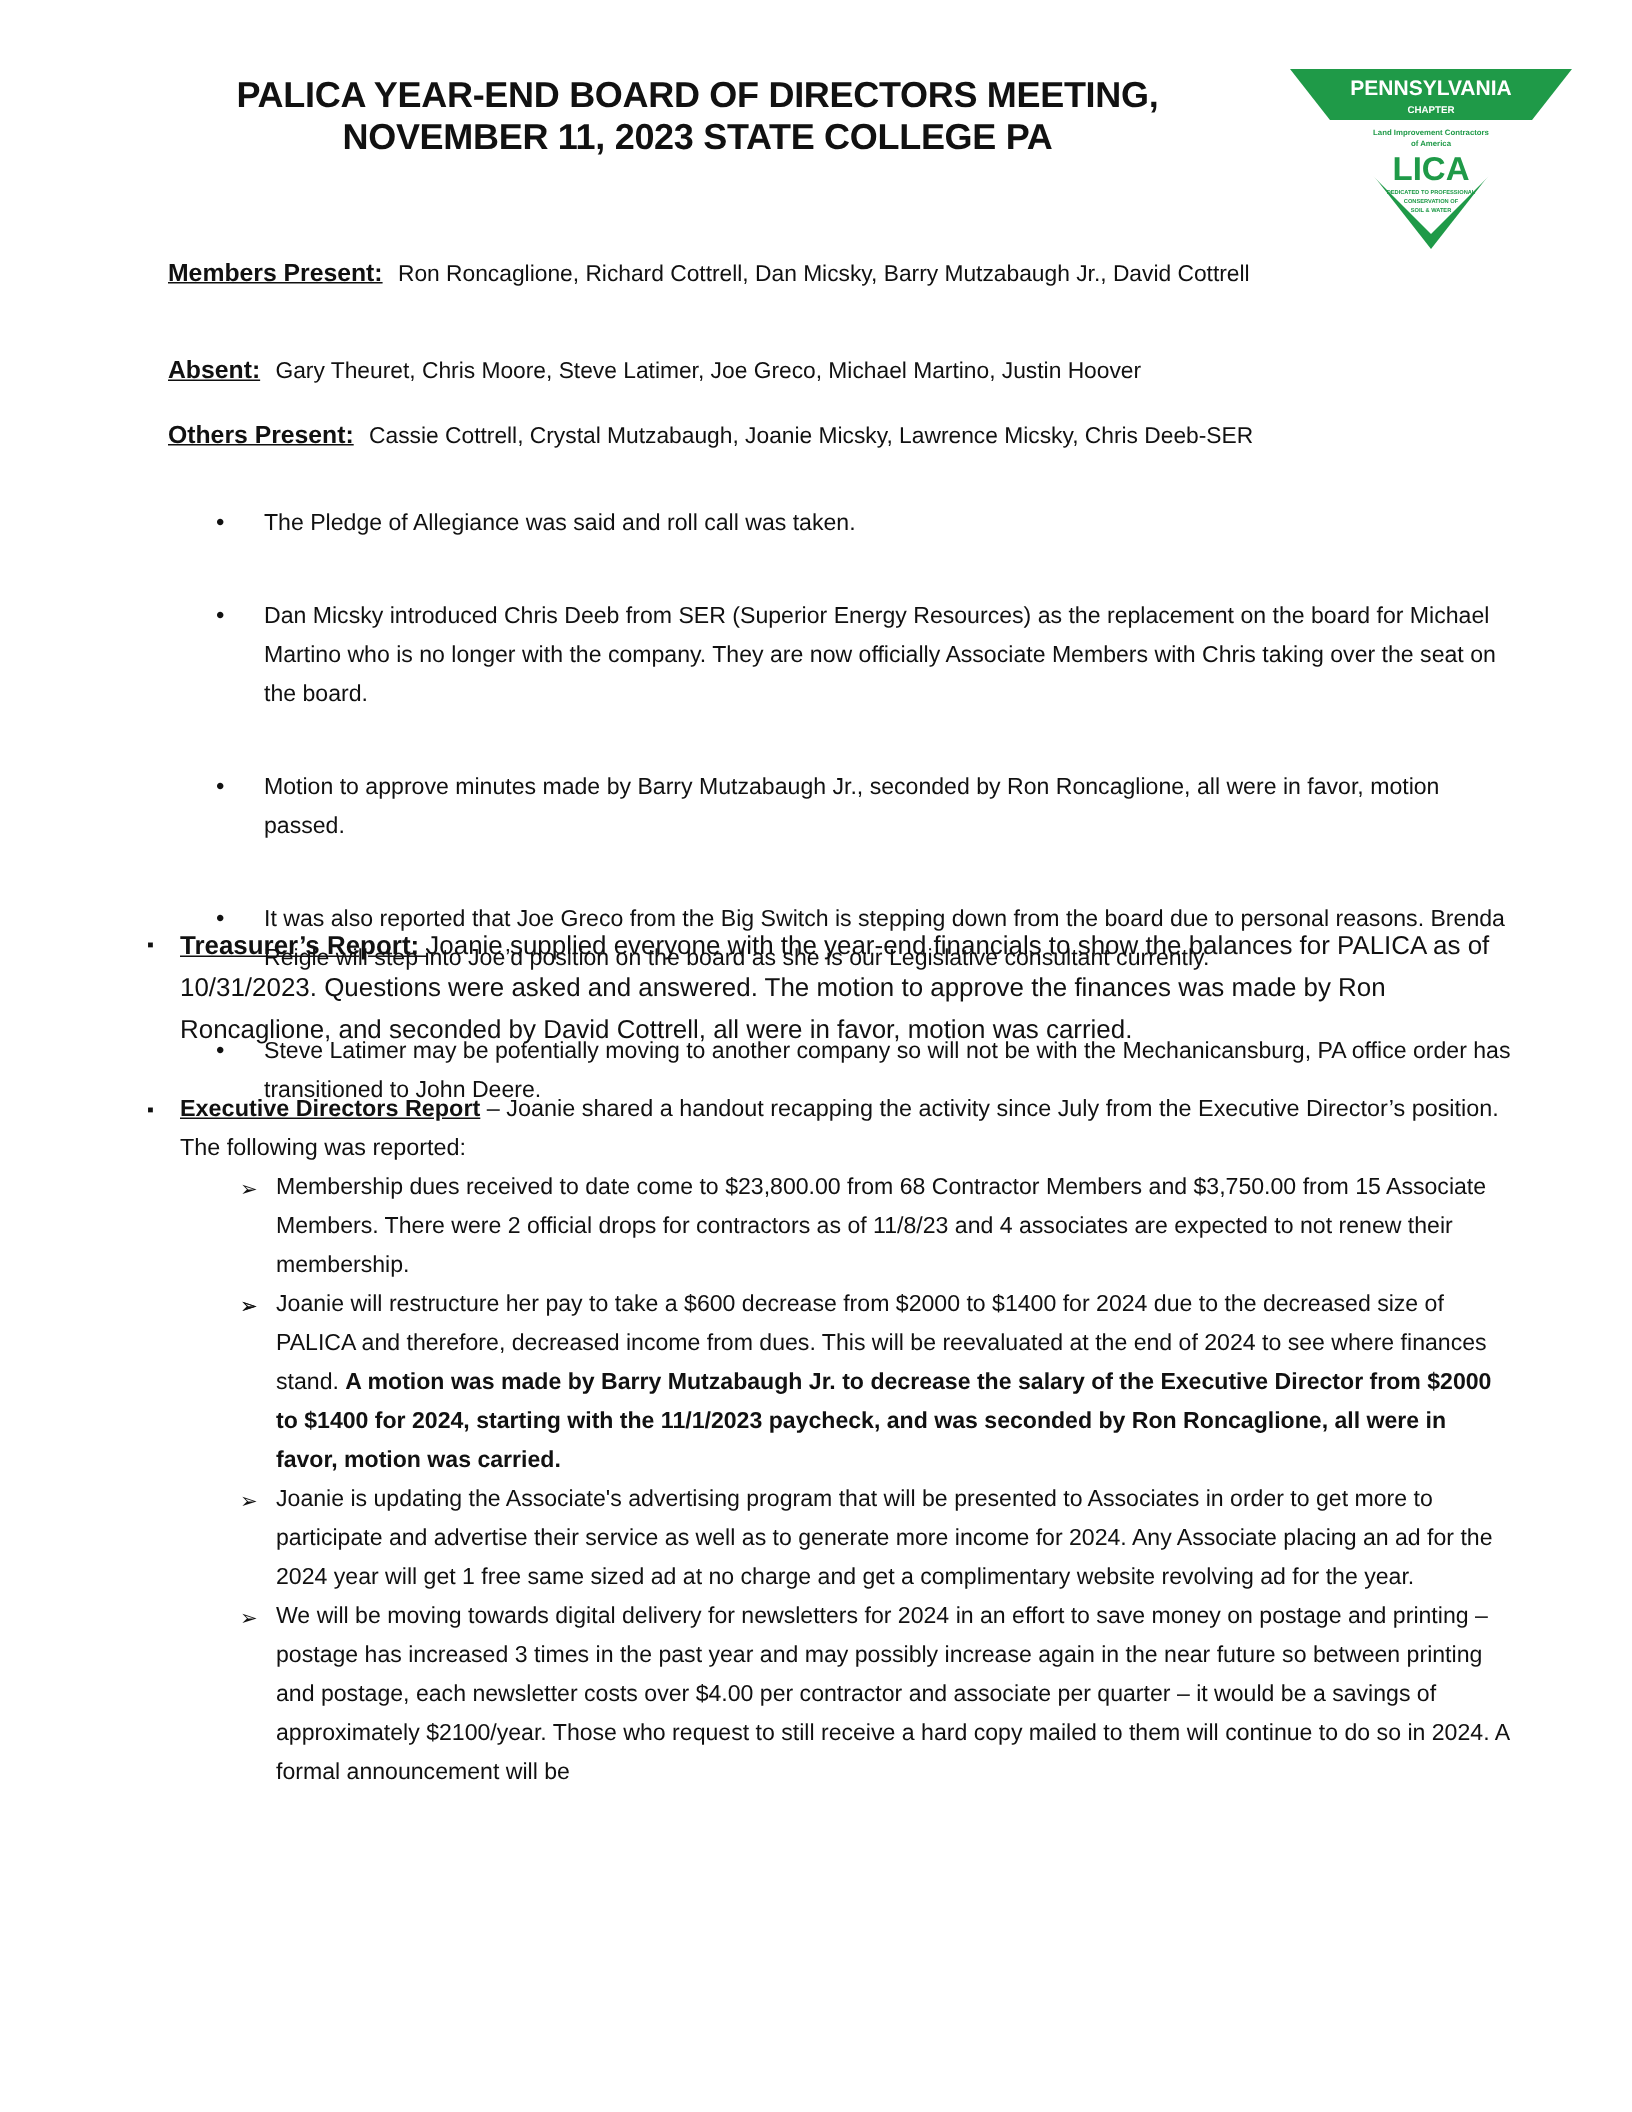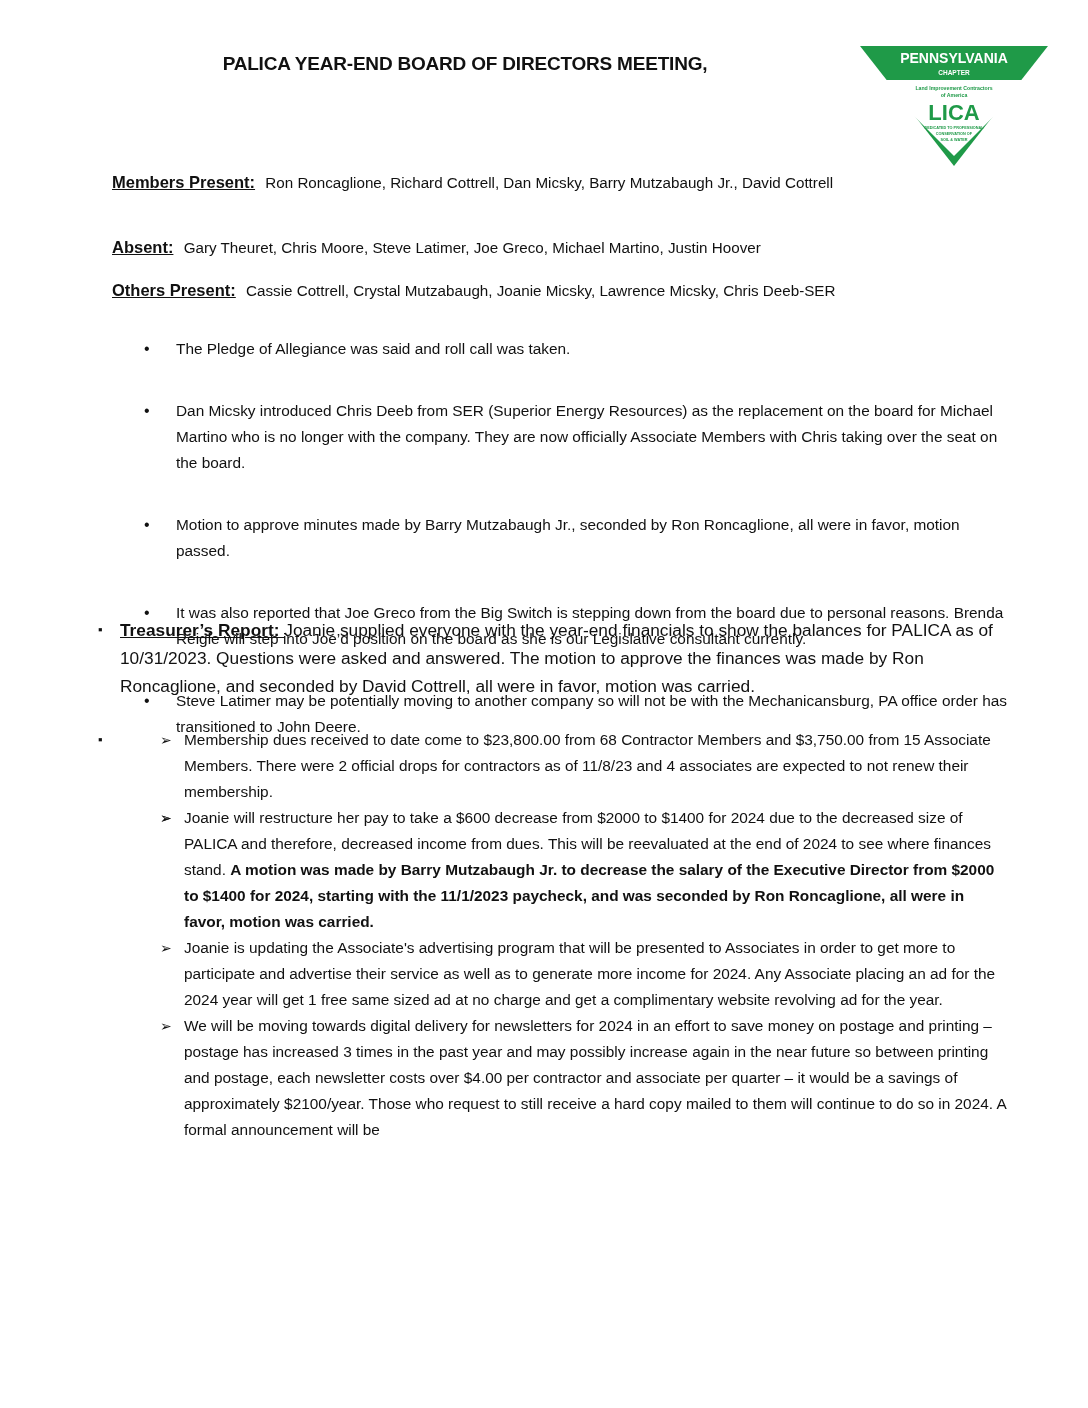--- a/index.html
+++ b/index.html
@@ -1,19 +1,19 @@
 <!DOCTYPE html>
 <html><head>
 <meta charset="utf-8">
 <style>
   html, body { margin:0; padding:0; background:#ffffff; }
   body { width:1088px; height:1408px; position:relative; overflow:hidden;
          font-family:"Liberation Sans", sans-serif; color:#111; }
   .title { position:absolute; left:120px; top:50px; width:690px; text-align:center;
-           font-weight:bold; font-size:19px; line-height:28px; letter-spacing:-0.2px; }
+           font-weight:bold; font-size:24px; line-height:28px; letter-spacing:-0.2px; }
   .logo { position:absolute; left:856px; top:44px; width:196px; height:124px; }
   .attend { position:absolute; left:112px; font-size:15.2px; line-height:26px; width:760px;margin-top:16px; }
   .attend .lbl { font-weight:bold; text-decoration:underline; font-size:16.5px; margin-right:6px; }
   ul.bul { position:absolute; left:140px; top:300px; margin:0; padding:0; list-style:none; width:870px; }
   ul.bul li { position:relative; padding-left:36px; font-size:15.4px; line-height:26px; margin-bottom:0;margin-top:36px; }
   ul.bul li::before { content:"\2022"; position:absolute; left:4px; top:0; font-size:16px; }
   .section { position:absolute; left:98px; width:910px; font-size:17.3px; line-height:28px; }
   .section .sq { position:absolute; left:0; top:0; font-size:13px; }
   .section .body { padding-left:22px; }
   .section .hd { font-weight:bold; text-decoration:underline; }
@@ -21,20 +21,21 @@
   ul.arrow { margin:0; padding:0; list-style:none; margin-left:62px; }
   ul.arrow li { position:relative; padding-left:24px; font-size:15.4px; line-height:26px; }
   ul.arrow li .ar { position:absolute; left:0; top:0; font-size:14px; }
   b.bold { font-weight:bold; }
 </style>
 </head>
 <body>
 
 <div class="title">
   <div>PALICA YEAR-END BOARD OF DIRECTORS MEETING,</div>
+  <div>NOVEMBER 11, 2023 STATE COLLEGE PA</div>
 </div>
 
 <svg class="logo" viewBox="0 0 196 124">
   <polygon points="4,2 192,2 98,122" fill="#1f9a48"></polygon>
   <polygon points="22,36 174,36 98,112" fill="#ffffff"></polygon>
   <text x="98" y="19" text-anchor="middle" font-family="Liberation Sans, sans-serif" font-weight="bold" font-size="14" fill="#fff">PENNSYLVANIA</text>
   <text x="98" y="31" text-anchor="middle" font-family="Liberation Sans, sans-serif" font-weight="bold" font-size="6.5" fill="#fff">CHAPTER</text>
   <text x="98" y="46" text-anchor="middle" font-family="Liberation Sans, sans-serif" font-weight="bold" font-size="5.2" fill="#1f9a48">Land Improvement Contractors</text>
   <text x="98" y="53" text-anchor="middle" font-family="Liberation Sans, sans-serif" font-weight="bold" font-size="5.2" fill="#1f9a48">of America</text>
   <text x="98" y="76" text-anchor="middle" font-family="Liberation Sans, sans-serif" font-weight="bold" font-size="22" fill="#1f9a48">LICA</text>
@@ -66,20 +67,23 @@
 
 <div class="section" style="top:616px;">
   <span class="sq">▪</span>
   <div class="body">
     <span class="hd">Treasurer’s Report: </span><span>Joanie supplied everyone with the year-end financials to show the balances for PALICA as of 10/31/2023.  Questions were asked and answered.  The motion to approve the finances was made by Ron Roncaglione, and seconded by David Cottrell, all were in favor, motion was carried.</span>
   </div>
 </div>
 
 <div class="section section2" style="top:727px;">
   <span class="sq">▪</span>
+  <div class="body">
+    <span class="hd">Executive Directors Report</span><span> – Joanie shared a handout recapping the activity since July from the Executive Director’s position.  The following was reported:</span>
+  </div>
   <ul class="arrow">
     <li><span class="ar">➢</span><span>Membership dues received to date come to $23,800.00 from 68 Contractor Members and $3,750.00 from 15 Associate Members.  There were 2 official drops for contractors as of 11/8/23 and 4 associates are expected to not renew their membership.</span></li>
     <li><span class="ar">➢</span></li>
     <li><span class="ar">➢</span><span>Joanie will restructure her pay to take a $600 decrease from $2000 to $1400 for 2024 due to the decreased size of PALICA and therefore, decreased income from dues.  This will be reevaluated at the end of 2024 to see where finances stand.  </span><b class="bold">A motion was made by Barry Mutzabaugh Jr. to decrease the salary of the Executive Director from $2000 to $1400 for 2024, starting with the 11/1/2023 paycheck, and was seconded by Ron Roncaglione, all were in favor, motion was carried.</b></li>
     <li><span class="ar">➢</span><span>Joanie is updating the Associate's advertising program that will be presented to Associates in order to get more to participate and advertise their service as well as to generate more income for 2024.  Any Associate placing an ad for the 2024 year will get 1 free same sized ad at no charge and get a complimentary website revolving ad for the year.</span></li>
     <li><span class="ar">➢</span><span>We will be moving towards digital delivery for newsletters for 2024 in an effort to save money on postage and printing – postage has increased 3 times in the past year and may possibly increase again in the near future so between printing and postage, each newsletter costs over $4.00 per contractor and associate per quarter – it would be a savings of approximately $2100/year.  Those who request to still receive a hard copy mailed to them will continue to do so in 2024.  A formal announcement will be</span></li>
   </ul>
 </div>
 
 </body></html>

